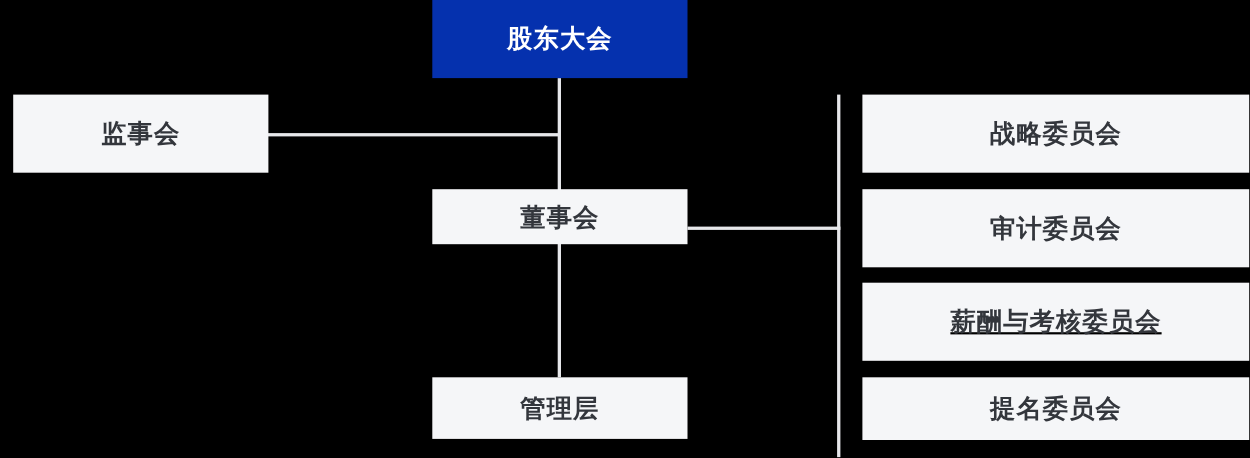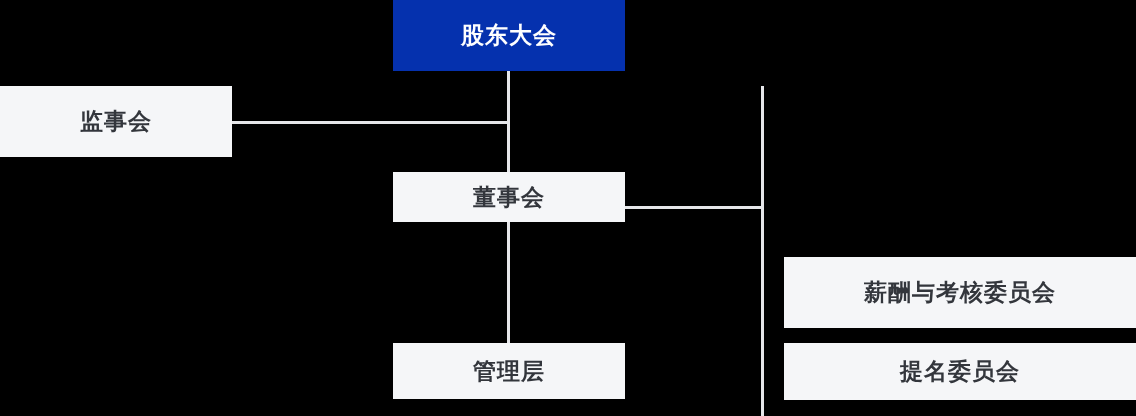--- a/index.html
+++ b/index.html
@@ -41,27 +41,27 @@
   }
 
   
   .l-center-vertical { left: 507px; top: 71px;  width: 3px;   height: 272px; }
   .l-supervisory-h   { left: 232px; top: 121px; width: 277px; height: 3px;  }
   .l-board-to-right  { left: 625px; top: 206px; width: 139px; height: 3px;  }
   .l-right-vertical  { left: 761px; top: 86px;  width: 3px;   height: 330px; }
 
   
   .n-root        { left: 393px; top: 0;     width: 232px; height: 71px; }
-  .n-supervisory { left: 0;     top: 86px;  width: 232px; height: 71px; }
+  .n-supervisory { left: 12px;     top: 86px;  width: 232px; height: 71px; }
   .n-board       { left: 393px; top: 172px; width: 232px; height: 50px; }
   .n-management  { left: 393px; top: 343px; width: 232px; height: 56px; }
   .n-committee   { left: 784px; width: 352px; height: 71px; }
   .n-c0 { top: 86px; }
   .n-c1 { top: 172px; }
-  .n-c2 { top: 257px; }
+  .n-c2 { top: 257px; text-decoration: underline; }
   .n-c3 { top: 343px; height: 57px; }
 </style>
 </head>
 <body>
 
 <div class="stage">
 
   <div class="line l-center-vertical"></div>
   <div class="line l-supervisory-h"></div>
   <div class="line l-board-to-right"></div>
@@ -76,21 +76,27 @@
   </div>
 
   <div class="node n-board">
     <span class="label">董事会</span>
   </div>
 
   <div class="node n-management">
     <span class="label">管理层</span>
   </div>
 
+  <div class="node n-committee n-c0">
+    <span class="label">战略委员会</span>
+  </div>
 
+  <div class="node n-committee n-c1">
+    <span class="label">审计委员会</span>
+  </div>
 
   <div class="node n-committee n-c2">
     <span class="label">薪酬与考核委员会</span>
   </div>
 
   <div class="node n-committee n-c3">
     <span class="label">提名委员会</span>
   </div>
 
 </div>

